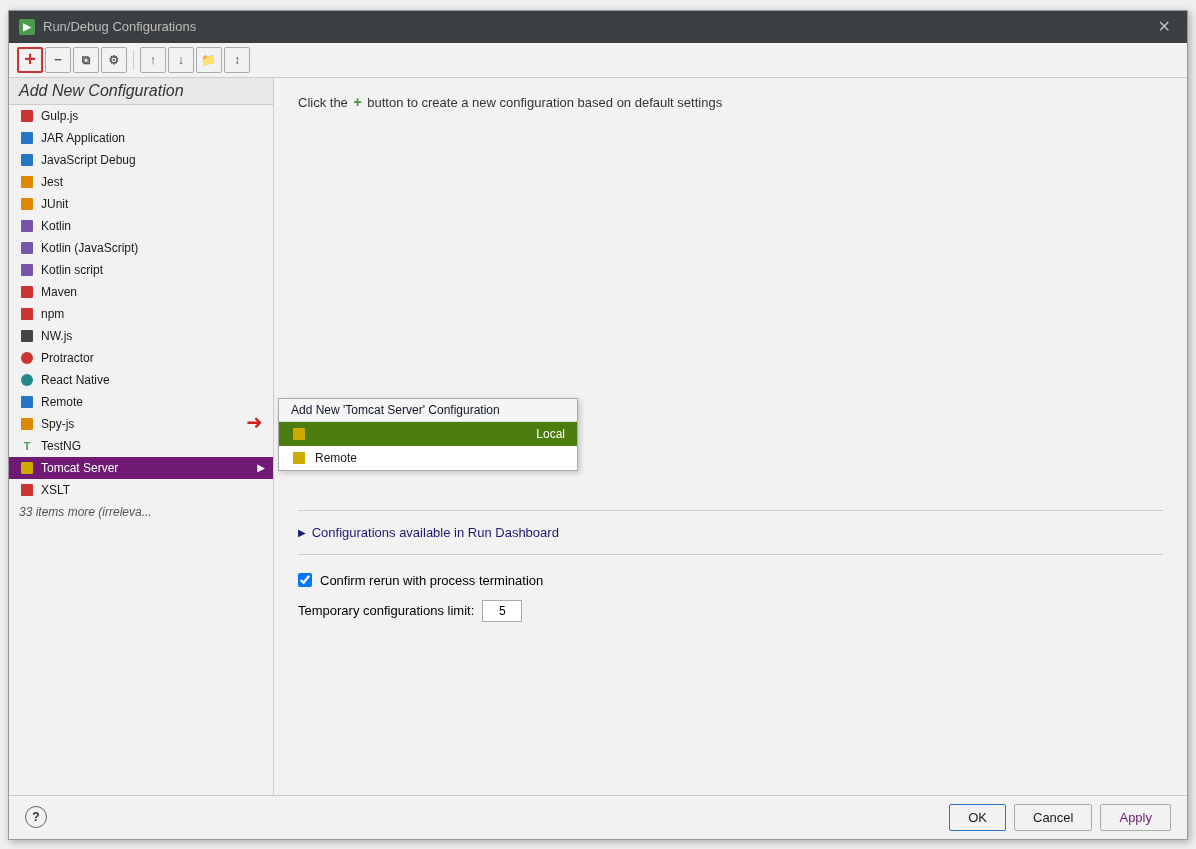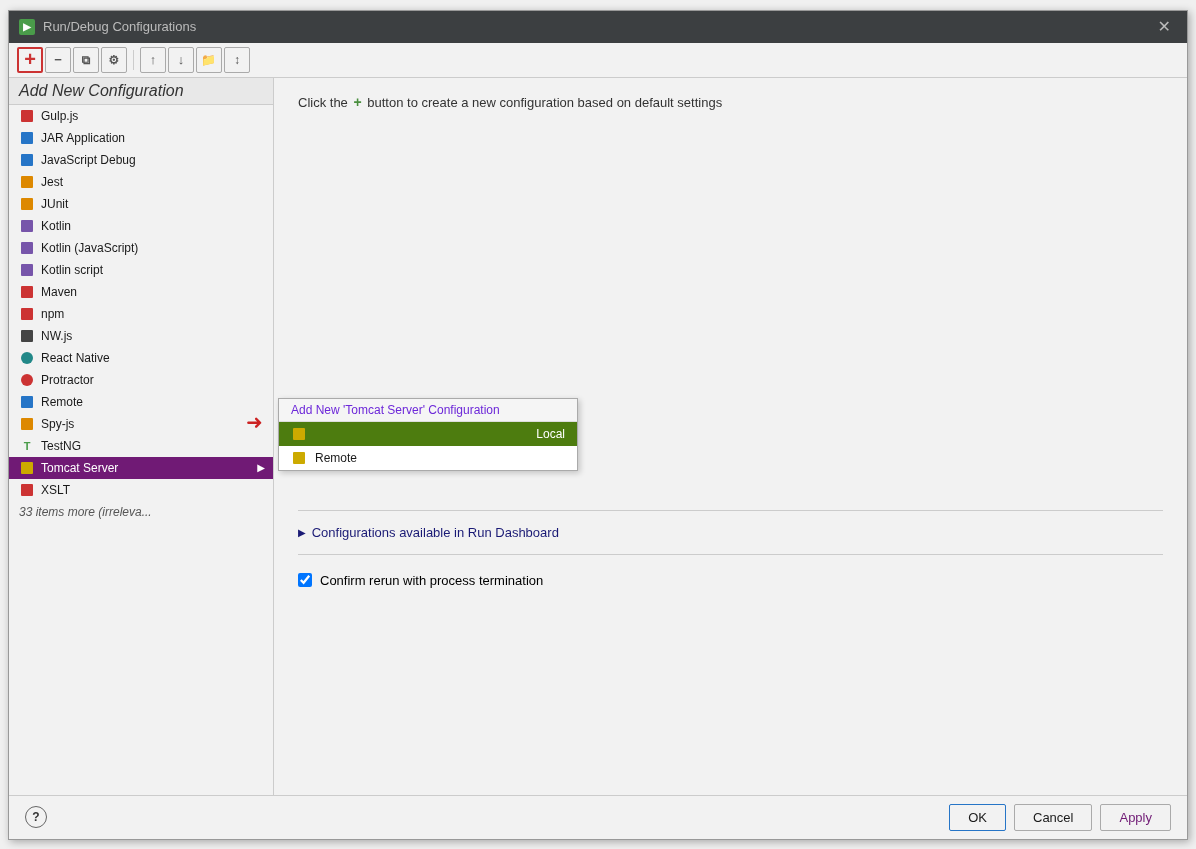--- a/index.html
+++ b/index.html
@@ -258,21 +258,21 @@
       top: 390px;
       background: white;
       border: 1px solid #aaa;
       box-shadow: 2px 2px 6px rgba(0,0,0,0.2);
       z-index: 100;
       min-width: 300px;
     }
     .submenu-header {
       padding: 4px 12px;
       font-size: 12px;
-      color: #6d28d9;
+      color: #0f172a;
       background: #f5f5f5;
       border-bottom: 1px solid #ddd;
     }
     .submenu-item {
       display: flex;
       align-items: center;
       padding: 4px 12px;
       cursor: pointer;
       gap: 8px;
       font-size: 12px;
@@ -428,30 +428,30 @@
 
         <div class="list-item">
           <span class="item-icon">
               <span class="sq sq-dark"></span>
             </span>
           <span>NW.js</span>
         </div>
 
         <div class="list-item">
           <span class="item-icon">
+              <span class="sq sq-red" style="border-radius:50%;"></span>
+            </span>
+          <span>Protractor</span>
+        </div>
+
+        <div class="list-item">
+          <span class="item-icon">
               <span class="sq sq-teal" style="border-radius:50%;"></span>
             </span>
           <span>React Native</span>
-        </div>
-
-        <div class="list-item">
-          <span class="item-icon">
-              <span class="sq sq-red" style="border-radius:50%;"></span>
-            </span>
-          <span>Protractor</span>
         </div>
 
         <div class="list-item">
           <span class="item-icon">
               <span class="sq sq-blue"></span>
             </span>
           <span>Remote</span>
         </div>
 
         <div class="list-item">
@@ -502,20 +502,24 @@
       <div style="margin-top: 400px;">
         <hr class="divider-line">
         <div class="configs-header">
           <span class="triangle">▶</span>
           <span>Configurations available in Run Dashboard</span>
         </div>
         <hr class="divider-line">
         <div class="checkbox-row">
           <input type="checkbox" checked="" style="">
           <span>Confirm rerun with process termination</span>
+        </div>
+        <div class="limit-row">
+          <span>Temporary configurations limit:</span>
+          <input type="text" class="limit-input" value="5" style="">
         </div>
       </div>
     </div>
   </div>
 
   <div class="bottom-bar">
     <div class="bottom-left">
       <div class="help-btn">?</div>
     </div>
     <div class="bottom-right">

